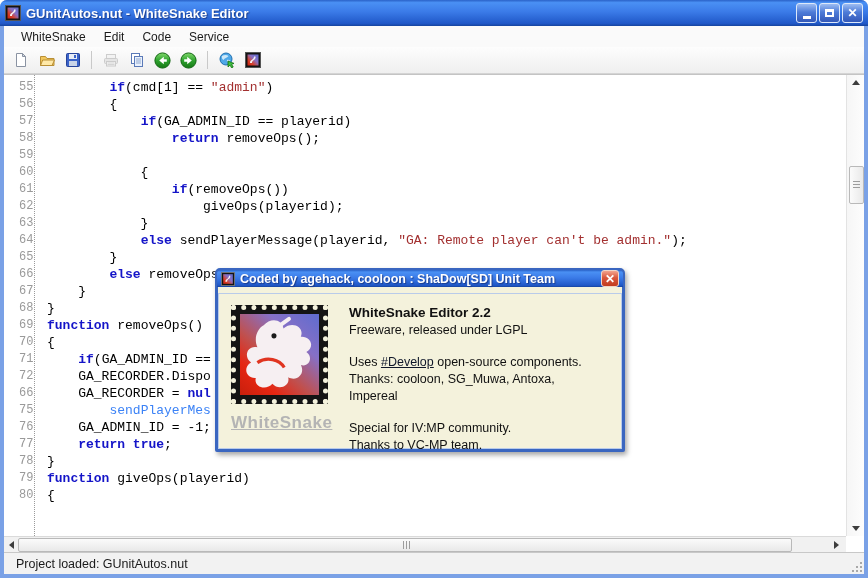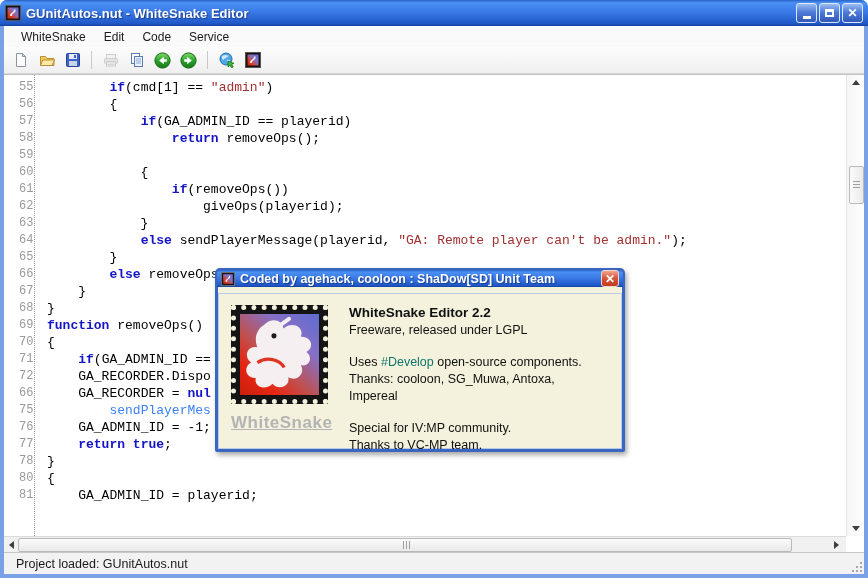--- a/index.html
+++ b/index.html
@@ -72,21 +72,21 @@
   .dbody{position:absolute;left:0;right:0;top:22px;bottom:0;background:#F4F2DC;border:1px solid #B9CBEA;}
   .stampwrap{position:absolute;left:12px;top:11px;width:100px;}
   .stamp{width:97px;height:99px;background:#141414;border:5px dotted #F4F2DC;box-sizing:border-box;position:relative;}
   .stampimg{position:absolute;inset:4px;background:linear-gradient(222deg,#5F6CD0 0%,#8670C6 30%,#C0504E 58%,#E62612 78%,#C81F0C 100%);overflow:hidden;}
   .stamplabel{margin-top:9px;text-align:center;font-size:17px;font-weight:bold;color:#B4B4B4;
     text-decoration:underline;letter-spacing:.5px;}
   .dtext{position:absolute;left:130px;top:10px;right:8px;font-size:12.5px;color:#111;}
   .dline{line-height:17px;}
   .dapptitle{font-size:13.5px;font-weight:bold;line-height:18px;}
   .dgap{height:15px;}
-  .dlink{color:#0f766e;cursor:default;}
+  .dlink{text-decoration:underline;color:#0f172a;cursor:default;}
   svg{display:block;}
 </style>
 </head>
 <body>
 
 <svg width="0" height="0" style="position:absolute">
   <defs>
     <linearGradient id="stampGrad" x1="1" y1="0" x2="0" y2="1">
       <stop offset="0" stop-color="#5F6CD0"></stop>
         <stop offset="0.4" stop-color="#8670C6"></stop>
@@ -218,22 +218,22 @@
           <div class="crow"><span class="ln">68</span><span class="cd" style="color: rgb(0, 0, 0);">}</span></div>
           <div class="crow"><span class="ln">69</span><span class="cd" style="color: rgb(0, 0, 0);"><span style="color: rgb(20, 20, 200); font-weight: bold;">function</span> <span>removeOps</span>()</span></div>
           <div class="crow"><span class="ln">70</span><span class="cd" style="color: rgb(0, 0, 0);">{</span></div>
           <div class="crow"><span class="ln">71</span><span class="cd" style="color: rgb(0, 0, 0);">    <span style="color: rgb(20, 20, 200); font-weight: bold;">if</span>(<span>GA_ADMIN_ID</span> ==</span></div>
           <div class="crow"><span class="ln">72</span><span class="cd" style="color: rgb(0, 0, 0);">    <span>GA_RECORDER</span>.<span>Dispo</span></span></div>
           <div class="crow"><span class="ln">66</span><span class="cd" style="color: rgb(0, 0, 0);">    <span>GA_RECORDER</span> = <span style="color: rgb(20, 20, 200); font-weight: bold;">nul</span></span></div>
           <div class="crow"><span class="ln">75</span><span class="cd" style="color: #3b82f6;">        <span>sendPlayerMes</span></span></div>
           <div class="crow"><span class="ln">76</span><span class="cd" style="color: rgb(0, 0, 0);">    <span>GA_ADMIN_ID</span> = -1;</span></div>
           <div class="crow"><span class="ln">77</span><span class="cd" style="color: rgb(0, 0, 0);">    <span style="color: rgb(20, 20, 200); font-weight: bold;">return</span> <span style="color: rgb(20, 20, 200); font-weight: bold;">true</span>;</span></div>
           <div class="crow"><span class="ln">78</span><span class="cd" style="color: rgb(0, 0, 0);">}</span></div>
+          <div class="crow"><span class="ln">79</span><span class="cd" style="color: rgb(0, 0, 0);"><span style="color: rgb(20, 20, 200); font-weight: bold;">function</span> <span>giveOps</span>(<span>playerid</span>)</span></div>
           <div class="crow"><span class="ln">80</span><span class="cd" style="color: rgb(0, 0, 0);">{</span></div>
-          <div class="crow"><span class="ln">81</span><span class="cd" style="color: rgb(0, 0, 0);">    <span>GA_ADMIN_ID</span> = <span>playerid</span>;</span></div>
         </div>
       <div class="vscroll">
         <div class="sbtn" style="top:0">
             <span class="arr-up"></span>
           </div>
         <div class="vthumb"></div>
         <div class="sbtn" style="bottom:0;top:auto">
             <span class="arr-dn"></span>
           </div>
       </div>

